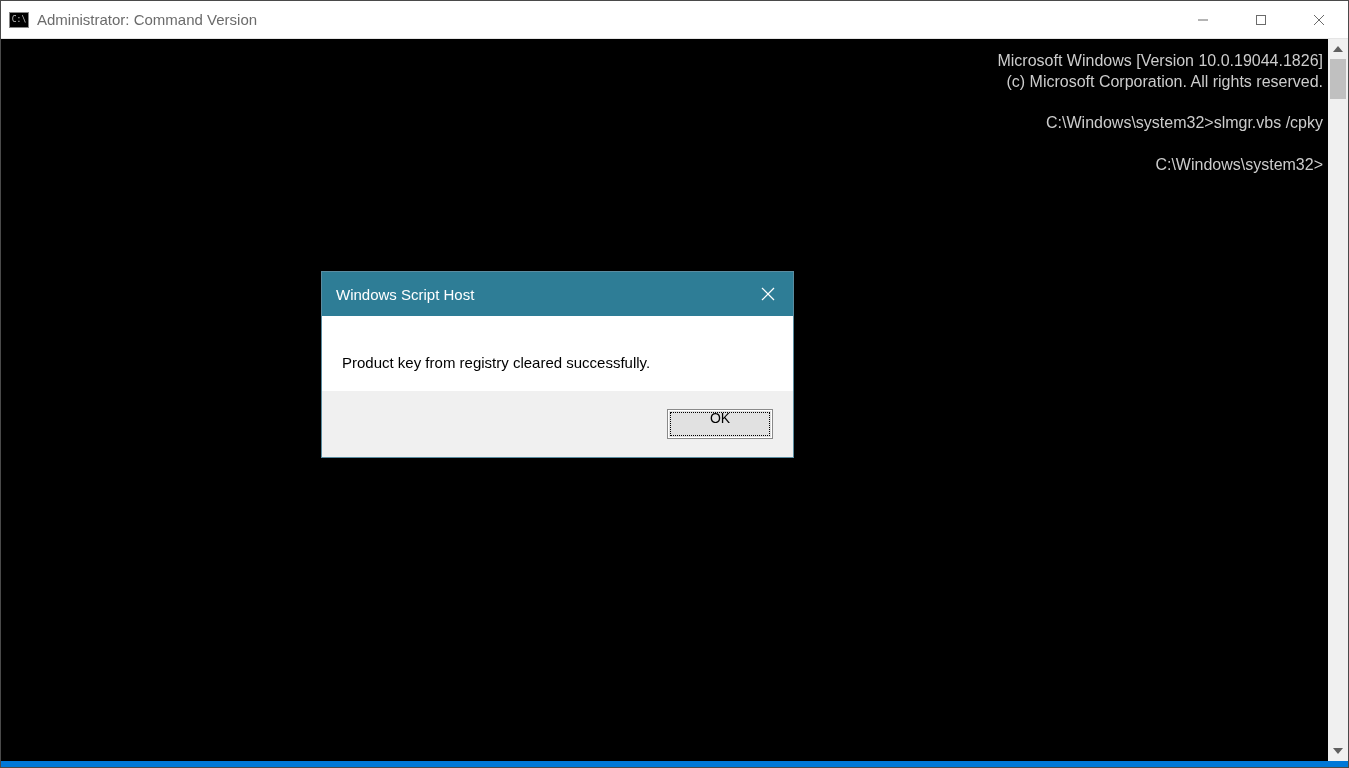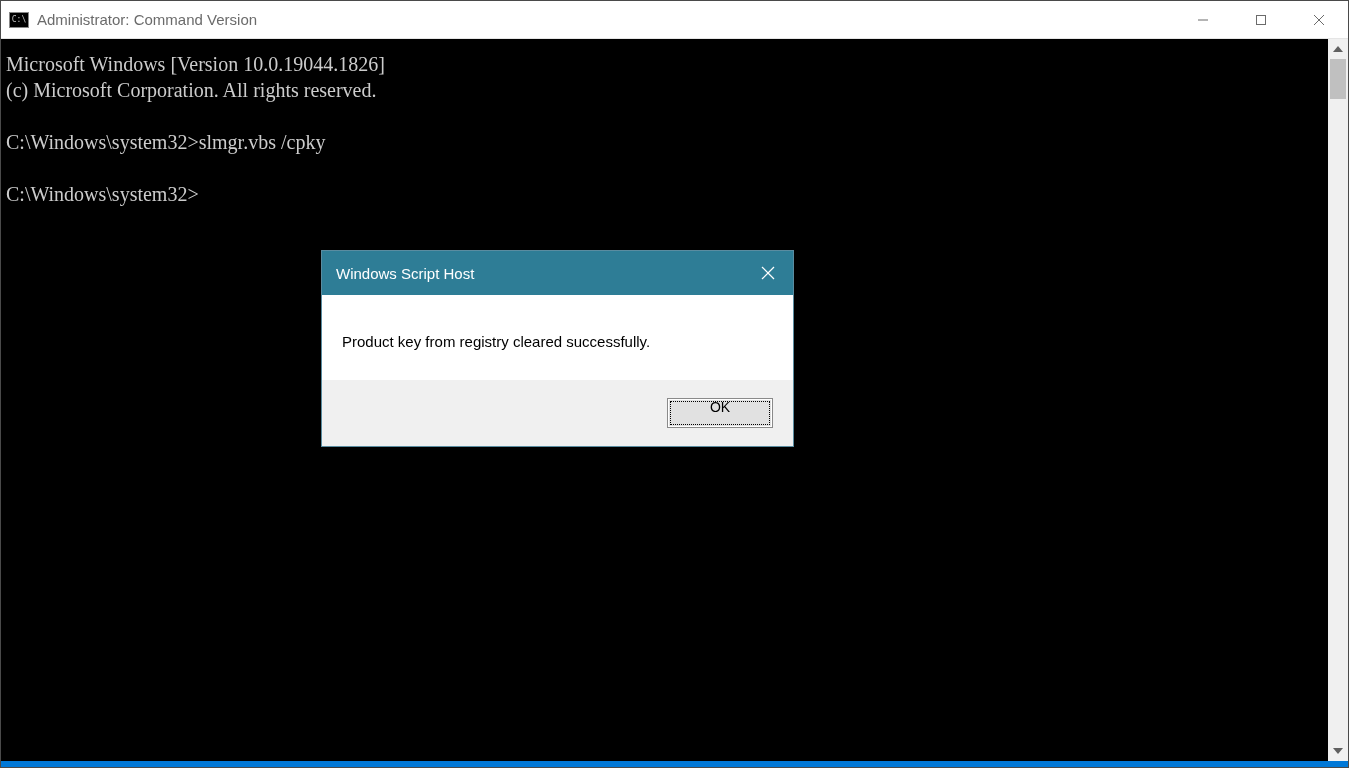--- a/index.html
+++ b/index.html
@@ -70,25 +70,26 @@
     }
     .console-area {
       flex: 1;
       display: flex;
       background: #000000;
       position: relative;
     }
     .console-content {
       flex: 1;
       padding: 12px 5px 5px 5px;
-      font-family: Liberation Serif, serif;
-      font-size: 20px;
+      font-family: Liberation Sans, sans-serif;
+      font-size: 16px;
       color: #cccccc;
       line-height: 1.3;
       white-space: pre;
+      text-align: right;
     }
     .scrollbar {
       width: 20px;
       background: #f0f0f0;
       display: flex;
       flex-direction: column;
       justify-content: space-between;
     }
     .scrollbar-arrow {
       width: 20px;
@@ -111,21 +112,21 @@
       background: #c0c0c0;
     }
     .taskbar {
       height: 6px;
       background: #0078d7;
     }
     
     .dialog {
       position: absolute;
       left: 321px;
-      top: 250px;
+      top: 271px;
       width: 473px;
       background: #ffffff;
       box-shadow: 0 4px 20px rgba(0,0,0,0.4);
       border: 1px solid #5a8ca0;
     }
     .dialog-titlebar {
       height: 44px;
       background: #2e7d96;
       display: flex;
       align-items: center;
@@ -142,21 +143,21 @@
       display: flex;
       align-items: center;
       justify-content: center;
       color: #ffffff;
     }
     .dialog-close svg {
       width: 14px;
       height: 14px;
     }
     .dialog-body {
-      padding: 38px 20px 30px 20px;
+      padding: 38px 20px 20px 20px;
       background: #ffffff;
       border-radius: 10px;
     }
     .dialog-message {
       font-size: 15px;
       color: #000000;
     }
     .dialog-footer {
       background: #f0f0f0;
       padding: 18px 20px 18px 20px;

